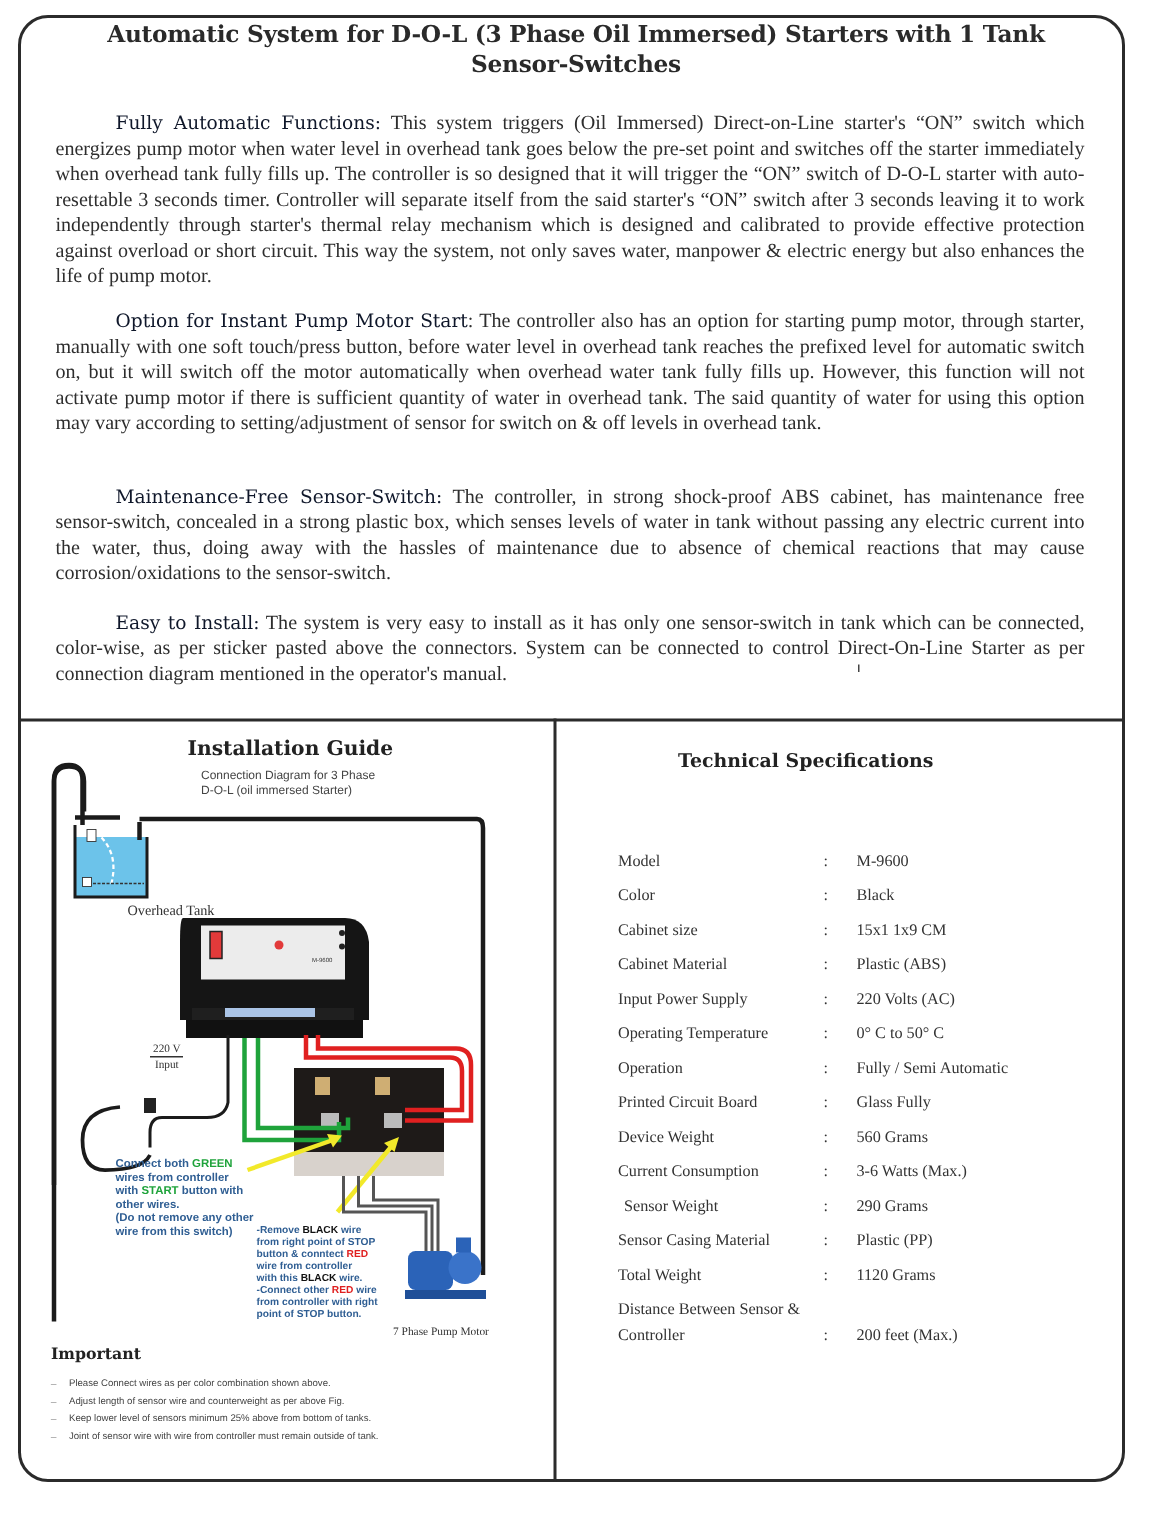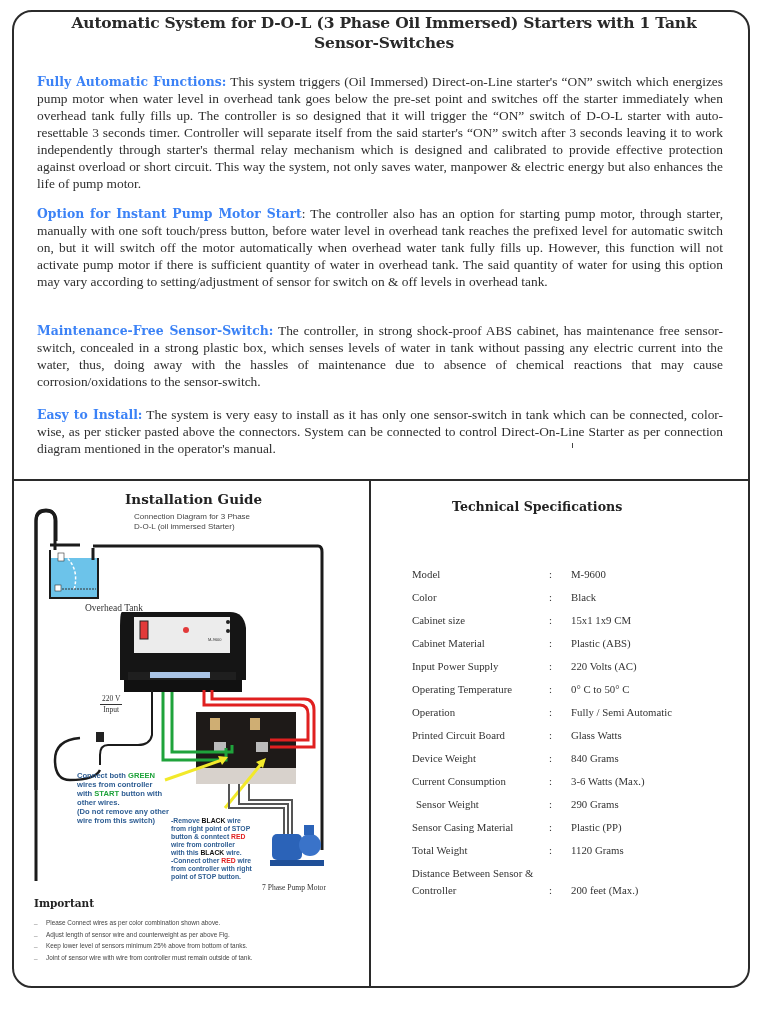--- a/index.html
+++ b/index.html
@@ -8,21 +8,21 @@
   .frame { position:absolute; left:12px; top:10px; width:738px; height:978px;
            border:2.5px solid #2b2b2b; border-radius:20px; box-sizing:border-box; }
   .hline { position:absolute; left:12px; width:738px; top:479px; height:0; border-top:2px solid #2b2b2b; }
   .vline { position:absolute; left:369px; top:479px; width:0; height:509px; border-left:2px solid #2b2b2b; }
 
   .title { position:absolute; left:40px; top:13px; width:688px; text-align:center;
            font-family:"DejaVu Serif", serif; font-weight:bold; font-size:15.5px; line-height:20px; color:#2a2a2a; letter-spacing:-0.2px; }
 
   .para { position:absolute; left:37px; width:686px; font-family:"Liberation Serif", serif;
           font-size:13.4px; line-height:17px; text-align:justify; color:#2e2e2e; }
-  .para b { font-family:"DejaVu Serif", serif; font-size:12.4px; font-weight:bold; color:#3b82f6; }
+  .para b { font-family:"DejaVu Serif", serif; font-size:12.4px; font-weight:normal; color:#0f172a;margin-left:40px; }
 
   .tick-mark { position:absolute; left:572px; top:443px; width:1px; height:5px; background:#444; }
 
   
   .ig-title { position:absolute; left:125px; top:491px; font-family:"DejaVu Serif", serif; font-weight:bold; font-size:13.5px; color:#222; }
   .ig-sub { position:absolute; left:134px; top:512px; font-family:"Liberation Sans", sans-serif; font-size:8px; line-height:10px; color:#444; }
   .tank-label { position:absolute; left:43px; top:603px; font-family:"Liberation Serif", serif; font-size:9.5px; color:#333;padding-left:42px; }
   .v220 { position:absolute; left:100px; top:694px; font-family:"Liberation Serif", serif; font-size:7.5px; color:#333; line-height:10px; text-align:center; }
   .v220 .top { border-bottom:1px solid #333; padding:0 2px; }
   .note-green { position:absolute; left:77px; top:771px; font-family:"Liberation Sans", sans-serif; font-weight:bold; font-size:7.6px; line-height:9px; color:#2f5e93; }
@@ -203,26 +203,26 @@
     <span class="val">0° C to 50° C</span>
   </div>
 <div class="spec" style="top:706px;">
     <span class="lbl">Operation</span>
     <span class="col">:</span>
     <span class="val">Fully  / Semi Automatic</span>
   </div>
 <div class="spec" style="top:729px;">
     <span class="lbl">Printed Circuit Board</span>
     <span class="col">:</span>
-    <span class="val">Glass Watts</span>
+    <span class="val">Glass Fully</span>
   </div>
 <div class="spec" style="top:752px;">
     <span class="lbl">Device Weight</span>
     <span class="col">:</span>
-    <span class="val">840 Grams</span>
+    <span class="val">560 Grams</span>
   </div>
 <div class="spec" style="top:775px;">
     <span class="lbl">Current Consumption</span>
     <span class="col">:</span>
     <span class="val">3-6 Watts (Max.)</span>
   </div>
 <div class="spec" style="top:798px;">
     <span class="lbl" style="left:4px;"> Sensor Weight</span>
     <span class="col">:</span>
     <span class="val">290 Grams</span>

